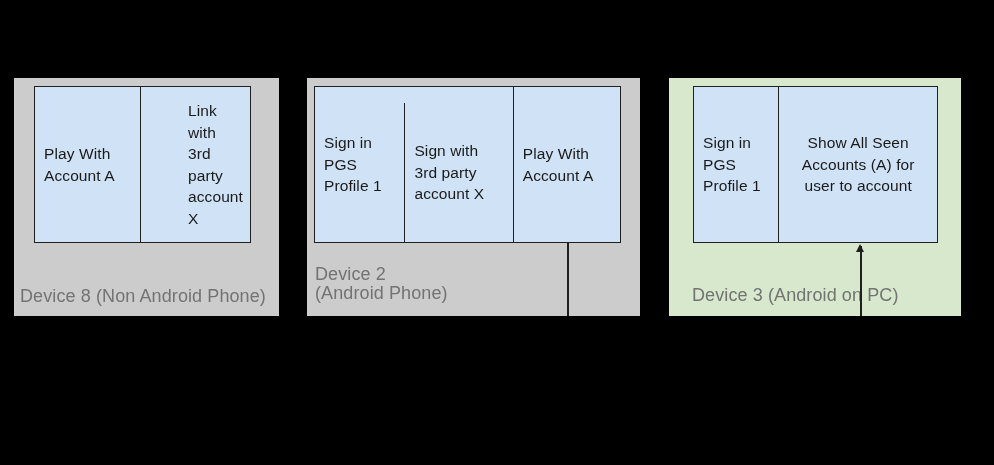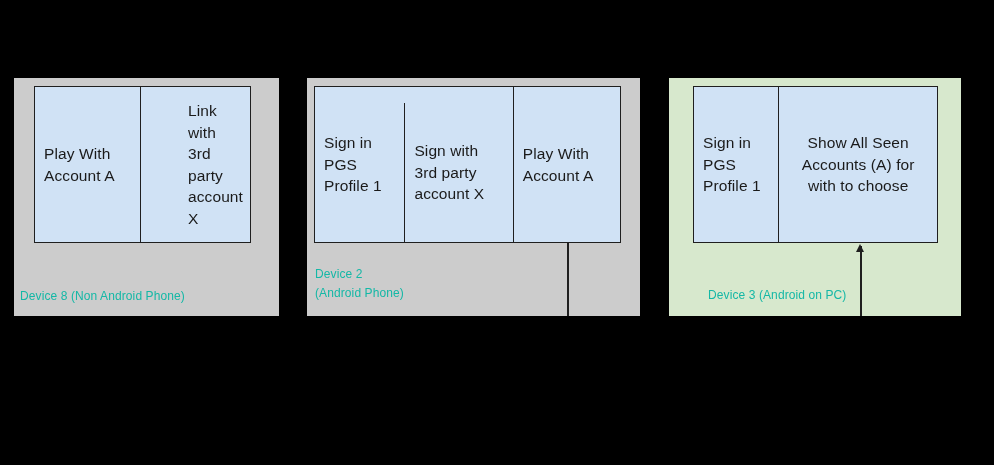--- a/index.html
+++ b/index.html
@@ -14,23 +14,23 @@
     background: #000000;
     overflow: hidden;
     font-family: "Liberation Sans", sans-serif;
   }
   .device {
     position: absolute;
     box-sizing: border-box;
   }
   .device-label {
     position: absolute;
-    font-size: 12px;
+    font-size: 18px;
     line-height: 19px;
-    color: #14b8a6;
+    color: #737373;
     white-space: pre-line;
     letter-spacing: 0.1px;
   }
   .row {
     position: absolute;
     display: flex;
     box-sizing: border-box;
     background: #d0e2f5;
     border: 1.6px solid #1f1f1f;
   }
@@ -91,24 +91,24 @@
 PGS
 Profile 1</div>
       <div class="cell align-left" style="width: 109px; margin-top: 16px;">Sign with
 3rd party
 account X</div>
       <div class="cell align-left" style="width: 108px;">Play With
 Account A</div>
     </div>
     <div class="connector" style="left: 567px; top: 243px; height: 73px;"></div>
     <div class="device" style="left: 669px; top: 78px; width: 292px; height: 238px; background: rgb(215, 232, 205);"></div>
-    <div class="device-label" style="left: 708px; top: 286px;">Device 3 (Android on PC)</div>
+    <div class="device-label" style="left: 692px; top: 286px;">Device 3 (Android on PC)</div>
     <div class="row" style="left: 693px; top: 86px; width: 245px; height: 157px;">
       <div class="cell align-left" style="width: 85px;">Sign in
 PGS
 Profile 1</div>
       <div class="cell align-center" style="width: 160px;">Show All Seen
 Accounts (A) for
-with to choose</div>
+user to account</div>
     </div>
     <div class="connector" style="left: 860px; top: 246px; height: 70px;"></div>
     <div class="arrowhead" style="left: 856.3px; top: 244px;"></div>
   </div>
 
 </body></html>

